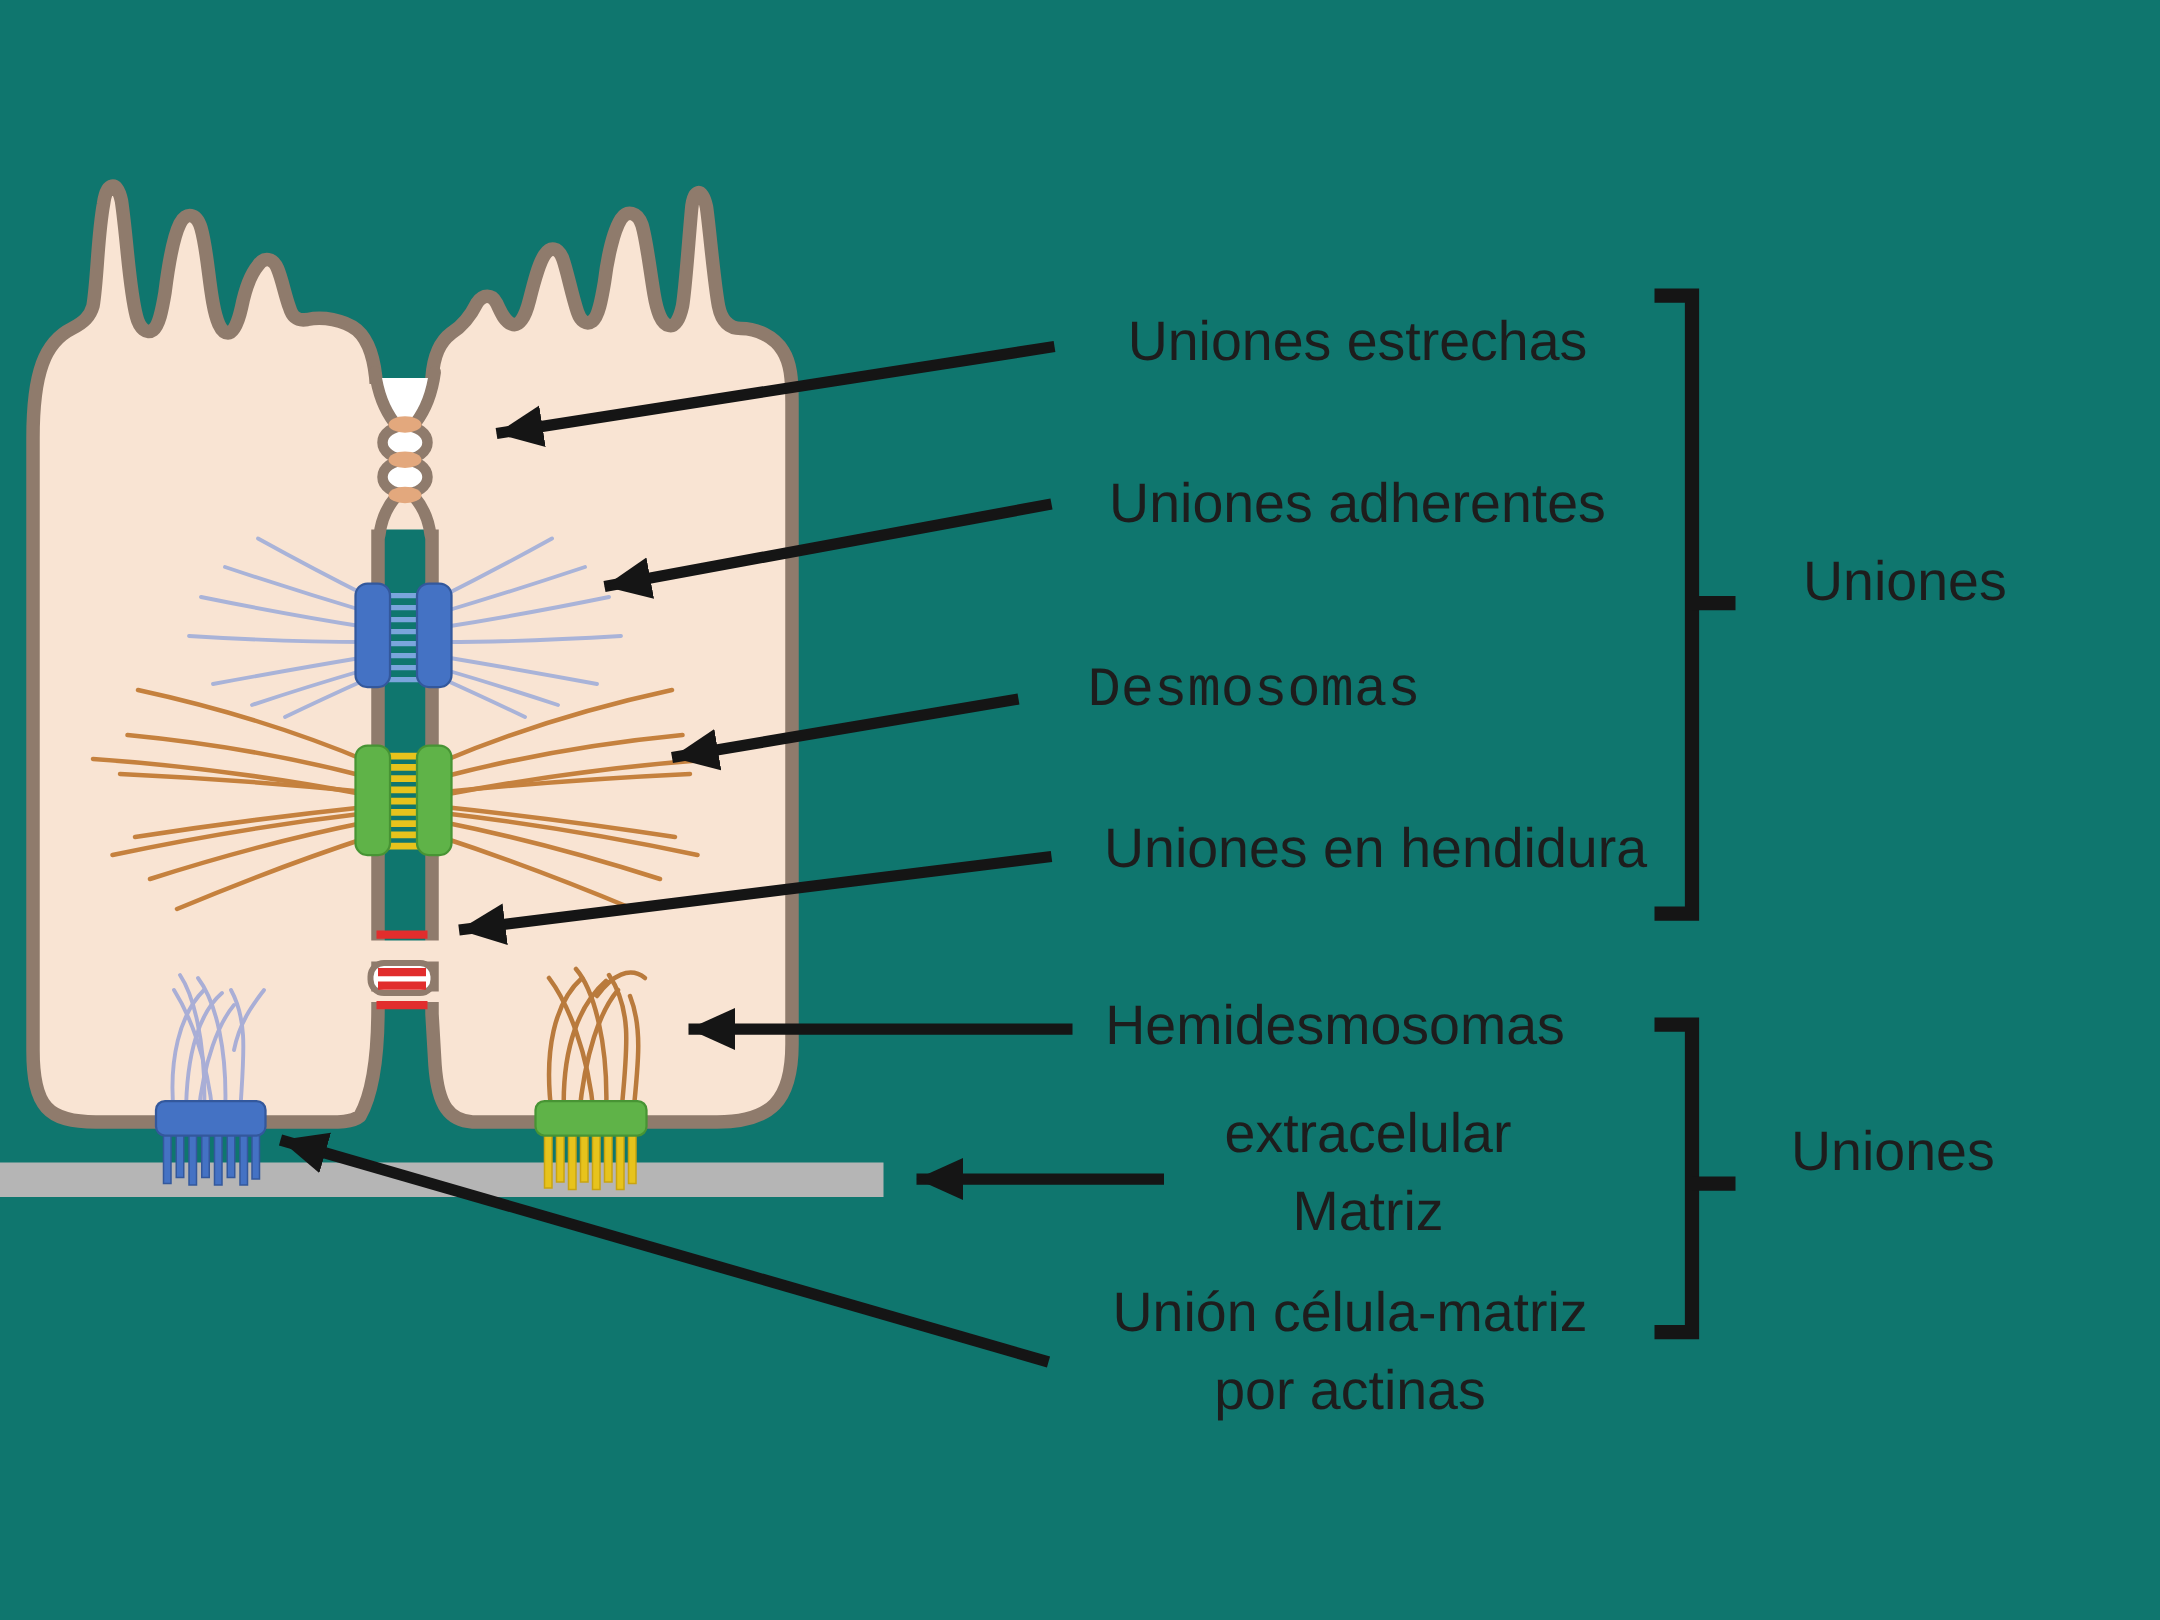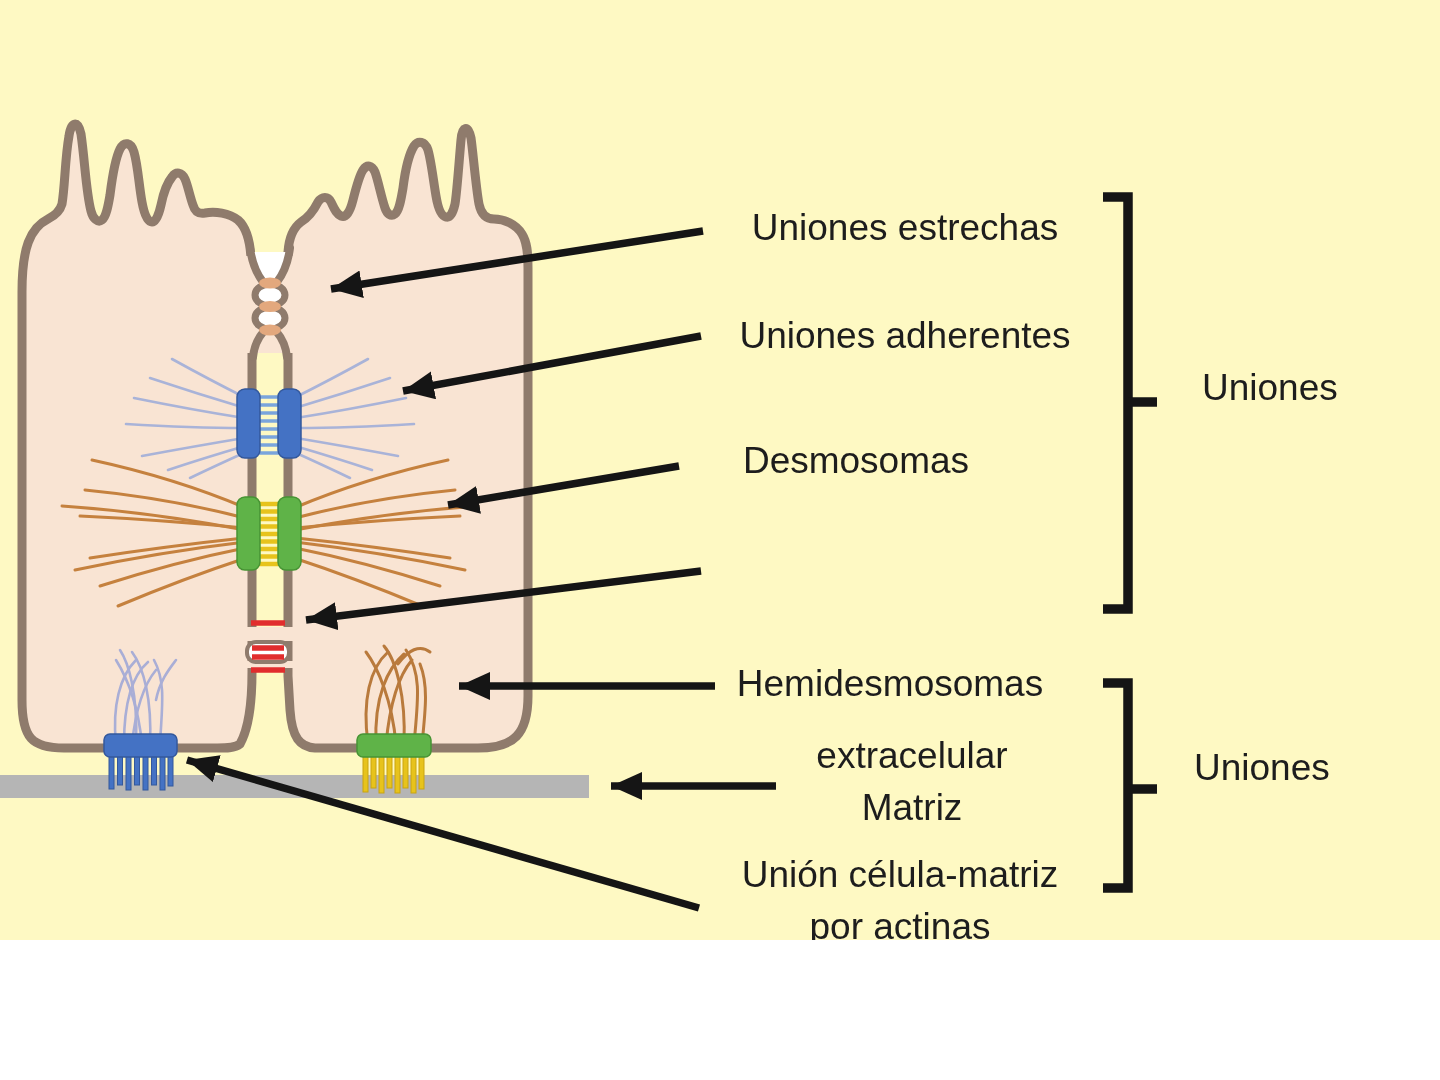--- a/index.html
+++ b/index.html
@@ -1,17 +1,17 @@
 <!DOCTYPE html>
 <html style="--c-text: #1d1d1d; --c-arrow: #151515; --c-bracket: #151515; --c-cell_fill: #f9e4d3; --c-membrane: #8f7b6c; --c-tight_contact: #e3a87d; --c-adherens_plaque: #4472c4; --c-adherens_cadherin: #7aa5dc; --c-adherens_filament: #a9b3d8; --c-desmosome_plaque: #5fb348; --c-desmosome_cadherin: #e7c31c; --c-desmosome_filament: #c5813e; --c-gap_channel: #e12d2d; --c-hemi_plaque: #5fb348; --c-hemi_integrin: #e7c31c; --c-hemi_filament: #b97a3c; --c-actin_plaque: #4472c4; --c-actin_filament: #a9aed6; --c-matrix_bar: #b5b5b5;"><head>
 <meta charset="utf-8">
 <style>
   html,body{margin:0;padding:0;background:#ffffff;}
   .stage{
-    position:relative;width:1440px;height:940px;background:#fef9c3;
+    position:relative;width:1440px;height:1080px;background:#0f766e;
     overflow:hidden;font-family:"Liberation Sans", sans-serif;
   }
   .stage svg{position:absolute;left:0;top:0;}
   .lbl{
     position:absolute;font-size:37px;line-height:52px;color:var(--c-text,#1d1d1d);
     white-space:nowrap;
   }
   .lbl.center{transform:translateX(-50%);text-align:center;}
   
   .cell{fill:var(--c-cell_fill,#f9e4d3);stroke:var(--c-membrane,#8f7b6c);stroke-width:9;stroke-linejoin:round;stroke-linecap:round;}
@@ -266,22 +266,23 @@
       <path class="bracket" d="M 1128 402 L 1157 402"></path>
       <path class="bracket" d="M 1103 683 L 1128 683 L 1128 888 L 1103 888"></path>
       <path class="bracket" d="M 1128 789 L 1157 789"></path>
     </g>
   </svg>
 
   <div class="lbl center" style="left:905px;top:202px;">Uniones estrechas</div>
 
   <div class="lbl center" style="left:905px;top:310px;text-align:center;">Uniones adherentes</div>
 
-  <div class="lbl center" style="left:856px;top:435px;">Desmosomas</div>
-
+  <div class="lbl center" style="left:836px;top:435px;font-family:Liberation Mono, monospace;">Desmosomas</div>
+
+  <div class="lbl center" style="left:917px;top:540px;">Uniones en hendidura</div>
 
   <div class="lbl center" style="left:890px;top:658px;text-align:right;">Hemidesmosomas</div>
 
   <div class="lbl center" style="left:912px;top:730px;">
     <div>extracelular</div>
     <div>Matriz</div>
   </div>
 
   <div class="lbl center" style="left:872px;top:849px;margin-left:28px;">
     <div>Unión célula-matriz</div>

